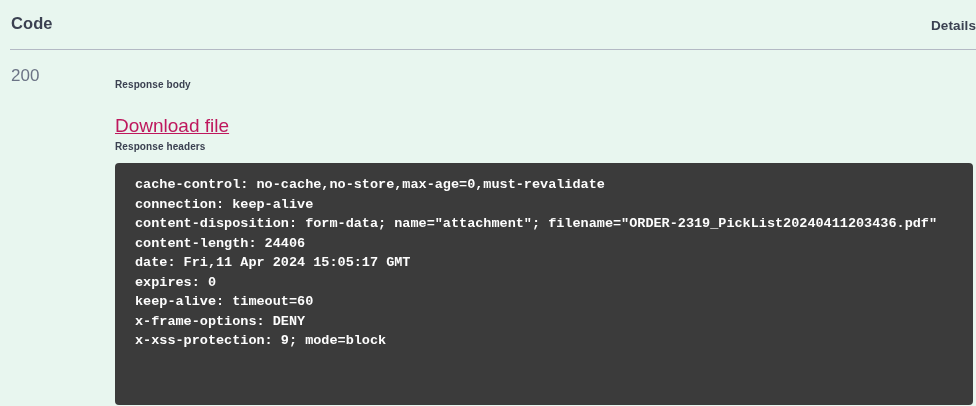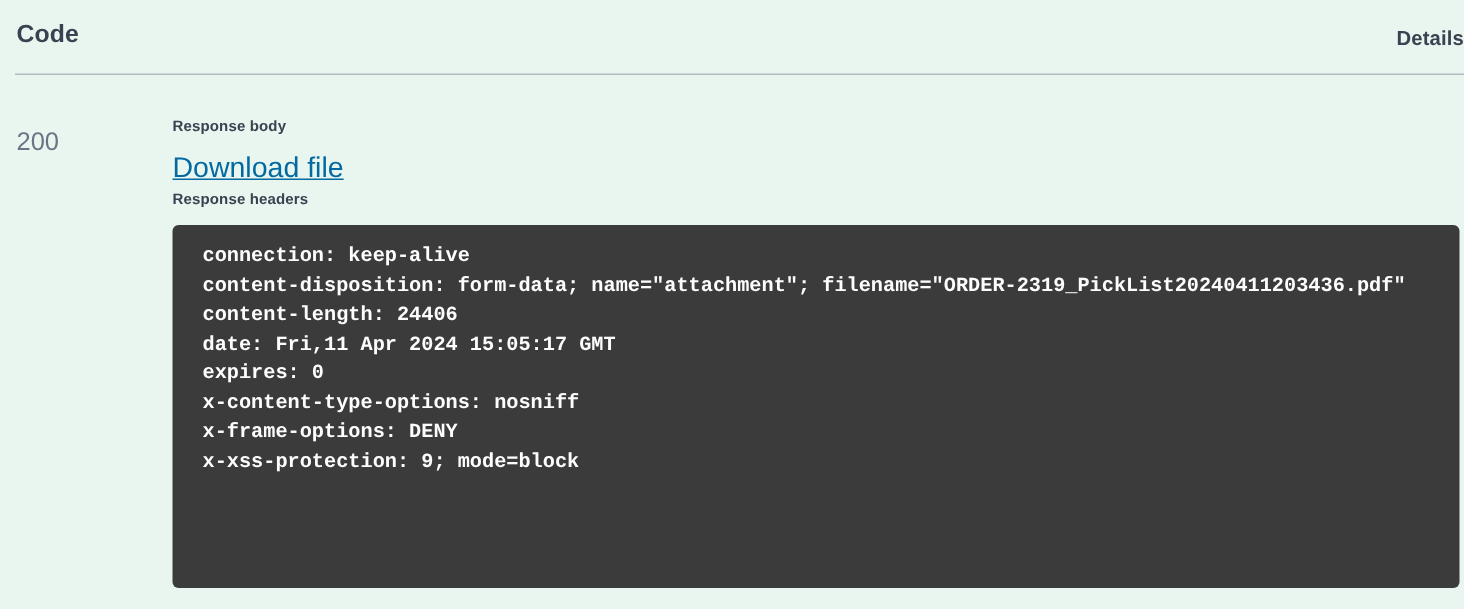--- a/index.html
+++ b/index.html
@@ -65,45 +65,44 @@
   .tbody-row {
     display: flex;
     align-items: flex-start;
     padding-top: 16px;
   }
   .status-code {
     font-size: 17px;
     color: #6b7385;
     line-height: 20px;
     font-family: "Liberation Sans", sans-serif;
-    margin-top: 19px;
   }
 
   .details-cell {
     padding-left: 7px;
   }
 
   .section-label {
     font-size: 10px;
     font-weight: bold;
     color: #3b4151;
     line-height: 18px;
     margin: 0;
     letter-spacing: 0.1px;
   }
   .label-response-body {
     margin-top: 10px;
   }
   .download-link {
     display: inline-block;
     font-size: 19px;
-    color: #0369a1;
+    color: #be185d;
     text-decoration: underline;
     line-height: 24px;
-    margin-top: 7px;
+    margin-top: 20px;
     cursor: pointer;
     font-family: "Liberation Sans", sans-serif;
   }
   .label-response-headers {
   }
 
   .headers-block {
     background: #3b3b3b;
     border-radius: 4px;
     margin-top: 7px;
@@ -145,26 +144,27 @@
 
     <div class="col-details details-cell">
 
       <div class="section-label label-response-body">Response body</div>
 
       <a class="download-link">Download file</a>
 
       <div class="section-label label-response-headers">Response headers</div>
 
       <div class="headers-block">
+        <div class="header-line">cache-control: no-cache,no-store,max-age=0,must-revalidate</div>
         <div class="header-line">connection: keep-alive</div>
         <div class="header-line">content-disposition: form-data; name="attachment"; filename="ORDER-2319_PickList20240411203436.pdf"</div>
         <div class="header-line">content-length: 24406</div>
         <div class="header-line">date: Fri,11 Apr 2024 15:05:17 GMT</div>
         <div class="header-line">expires: 0</div>
-        <div class="header-line">x-content-type-options: nosniff</div>
+        <div class="header-line">keep-alive: timeout=60</div>
         <div class="header-line">x-frame-options: DENY</div>
         <div class="header-line">x-xss-protection: 9; mode=block</div>
       </div>
 
     </div>
   </div>
 
 </div>
 
 </body></html>

